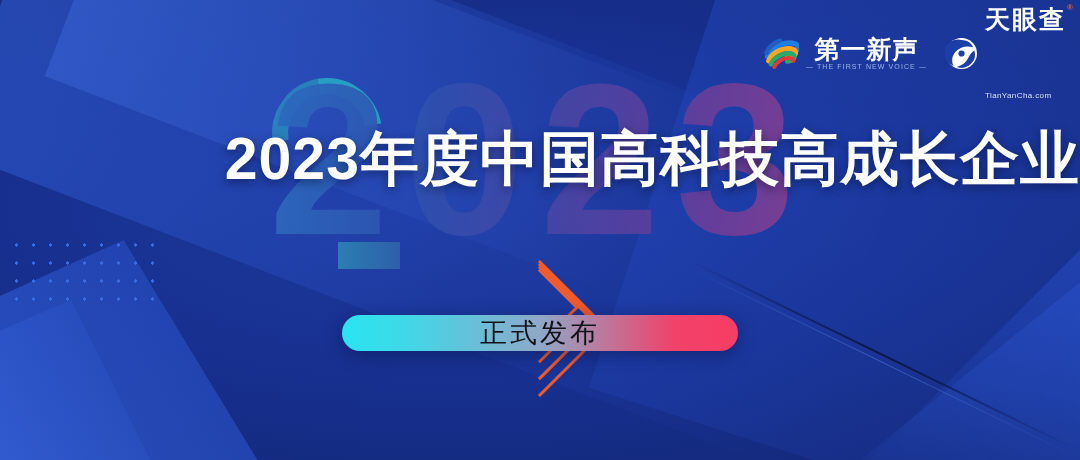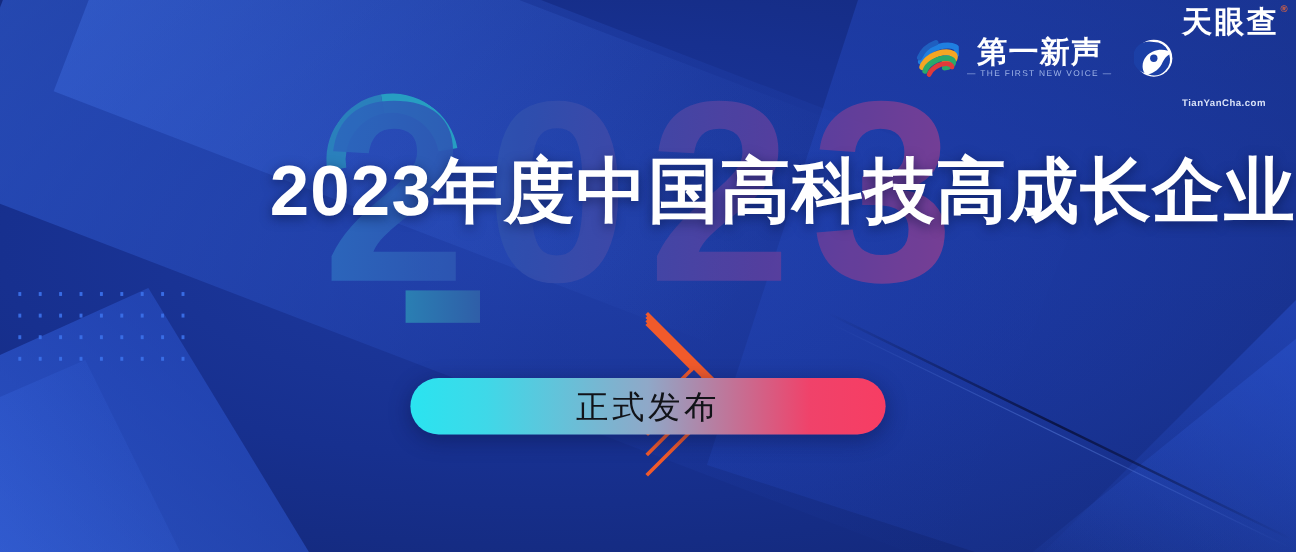--- a/index.html
+++ b/index.html
@@ -200,24 +200,24 @@
   .logo-tm {
     position: absolute;
     right: -9px; top: -2px;
     font-size: 8px;
     color: #e8663c;
     font-weight: 700;
   }
   .logo-en-tyc {
     color: #d9e2f7;
     font-size: 8px;
-    font-weight: 700;
+    font-weight: 400;
     letter-spacing: .4px;
     white-space: nowrap;
-    margin-top: 1px;
+    margin-top: 11px;
   }
 
   
   .title-block {
     position: absolute;
     left: 0; right: 0;
     top: 126px;
     text-align: right;
     pointer-events: none;
   }
@@ -231,21 +231,21 @@
     white-space: nowrap;
   }
 
   
   .pill {
     position: absolute;
     left: 50%;
     top: 315px;
     transform: translateX(-50%);
     width: 396px;
-    height: 47px;
+    height: 36px;
     border-radius: 26px;
     background: linear-gradient(90deg, #2ae4f0 0%, #3fd8e8 16%, #8fa8c8 50%, #f0426a 84%, #f73d63 100%);
     display: flex;
     align-items: center;
     justify-content: center;
     box-shadow: 0 4px 18px rgba(8,16,60,.45);
   }
   .pill-label {
     color: #111318;
     font-size: 27px;

